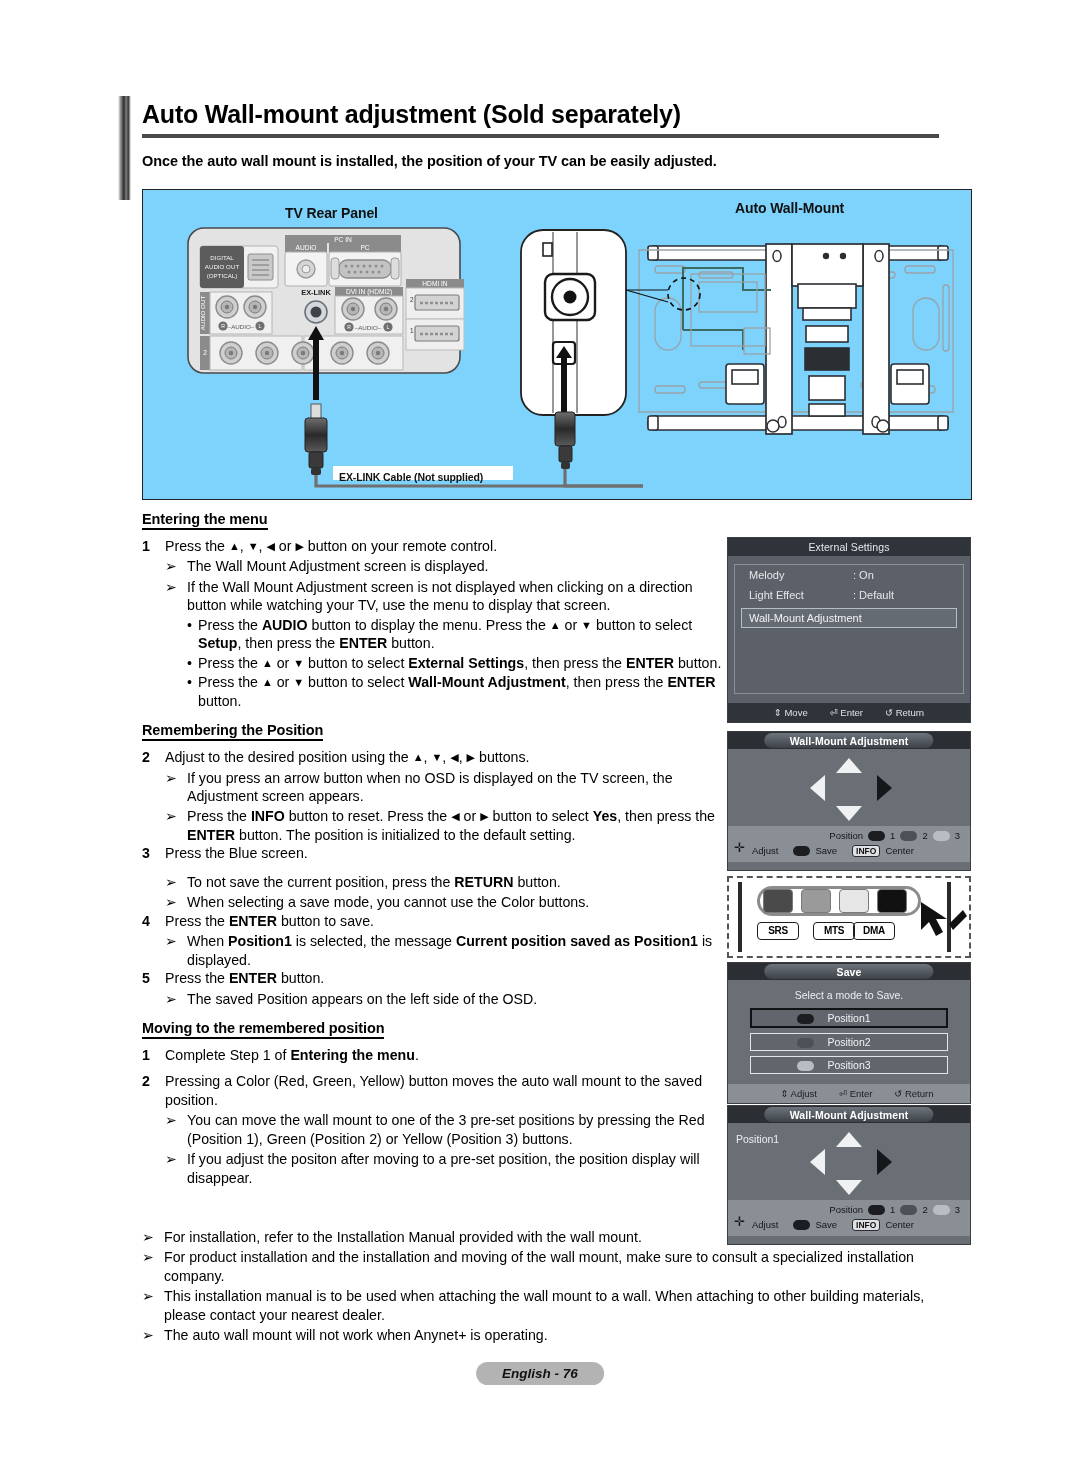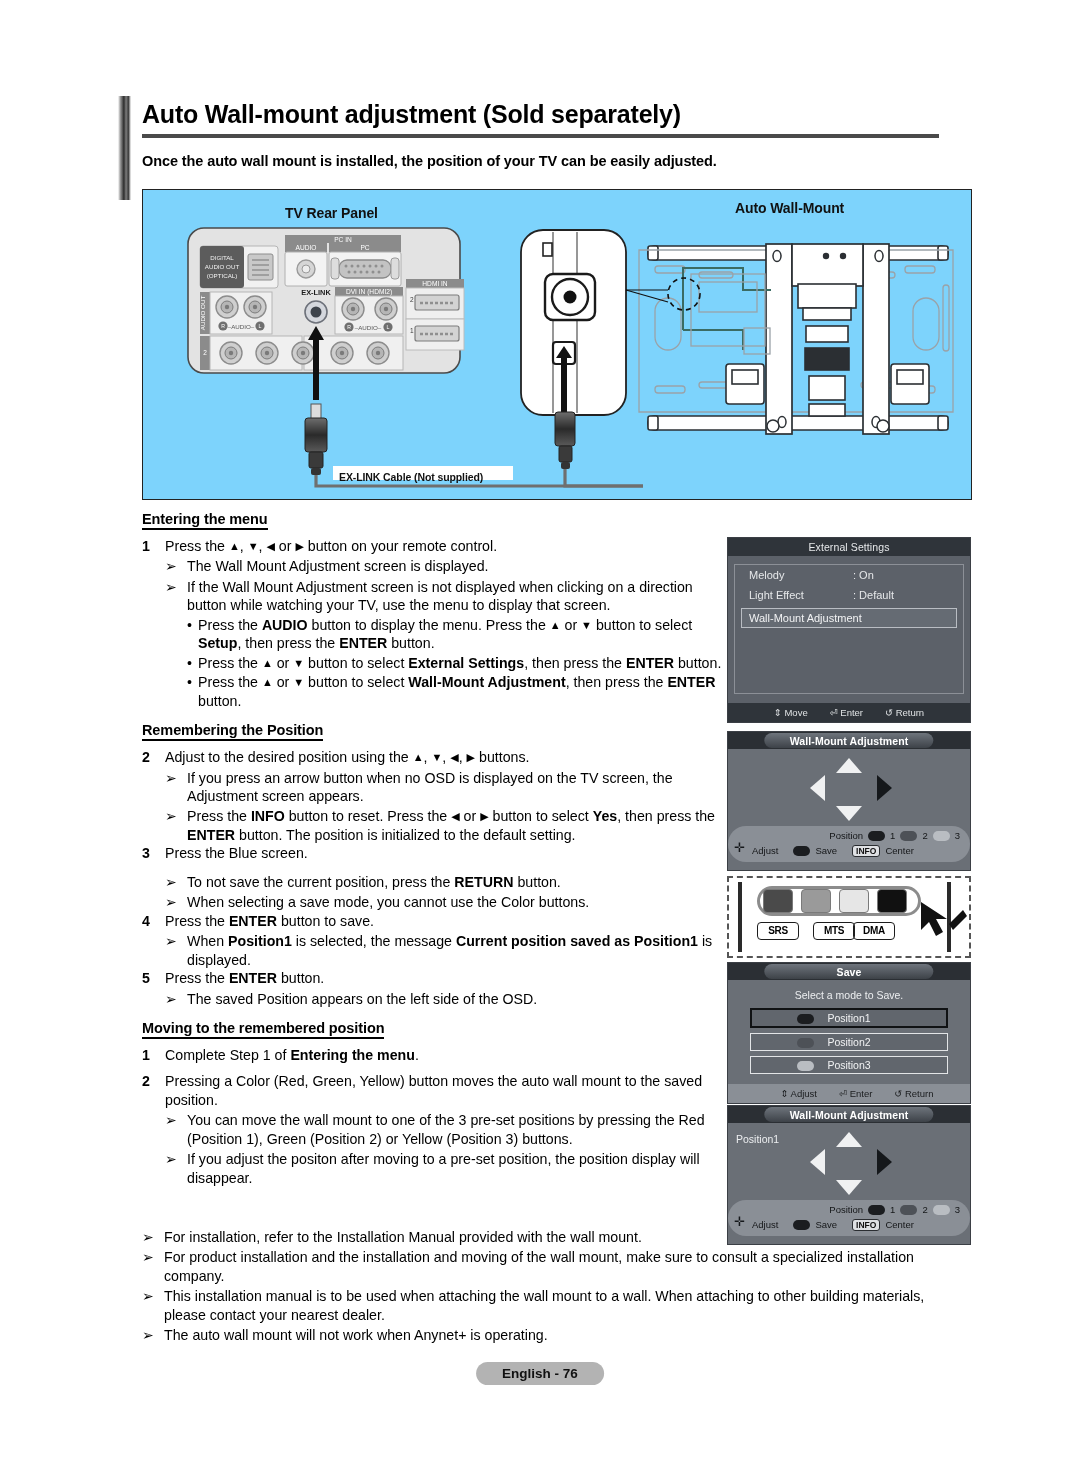--- a/index.html
+++ b/index.html
@@ -136,21 +136,21 @@
   .ar-lf { top:50%; margin-top:-13px; left:82px;
     border-top:13px solid transparent; border-bottom:13px solid transparent;
     border-right:15px solid #f0f1f2; }
   .ar-rt { top:50%; margin-top:-13px; right:78px;
     border-top:13px solid transparent; border-bottom:13px solid transparent;
     border-left:15px solid #15181b; }
   .pos-label {
     position:absolute; left:8px; top:10px; font-size:10.5px; color:#eceef0;
   }
   .osd-bot {
-    background:#8a8f96; padding:4px 6px 5px 6px; font-size:9.5px; color:#141618;border-radius:18px;
+    background:#8a8f96; padding:4px 6px 5px 6px; font-size:9.5px; color:#141618;
   }
   .bot-r1 { display:flex; align-items:center; justify-content:flex-end; gap:5px; padding-right:4px; }
   .bot-r2 { display:flex; align-items:center; gap:5px; margin-top:3px; }
   .chip { display:inline-block; width:17px; height:10px; border-radius:5px; }
   .c1 { background:#1b1d20; }
   .c2 { background:#4d5157; }
   .c3 { background:#b9bdc2; }
   .info-box {
     border:1px solid #2a2d31; background:#dfe1e4; color:#111;
     font-size:8.5px; font-weight:bold; padding:0px 3px; border-radius:3px;
@@ -198,21 +198,21 @@
   .save-opt.sel { border:2px solid #101214; }
   .save-opt .chip { position:absolute; left:50%; margin-left:-52px; top:4px; }
 
   
   #osd5 { left:727px; top:1105px; width:244px; height:140px; background:#6a6f76; }
 
   
   .footer {
     position:absolute; left:50%; transform:translateX(-50%); top:1362px;
     background:#b3b3b3; border-radius:12px; padding:4px 26px;
-    font-size:13.5px; font-weight:bold; color:#111;
+    font-size:13.5px; font-weight:bold; color:#111;font-style:italic;
   }
 </style>
 </head>
 <body>
 
 <div id="page">
 
   <div class="left-bar"></div>
 
   <div class="header">

